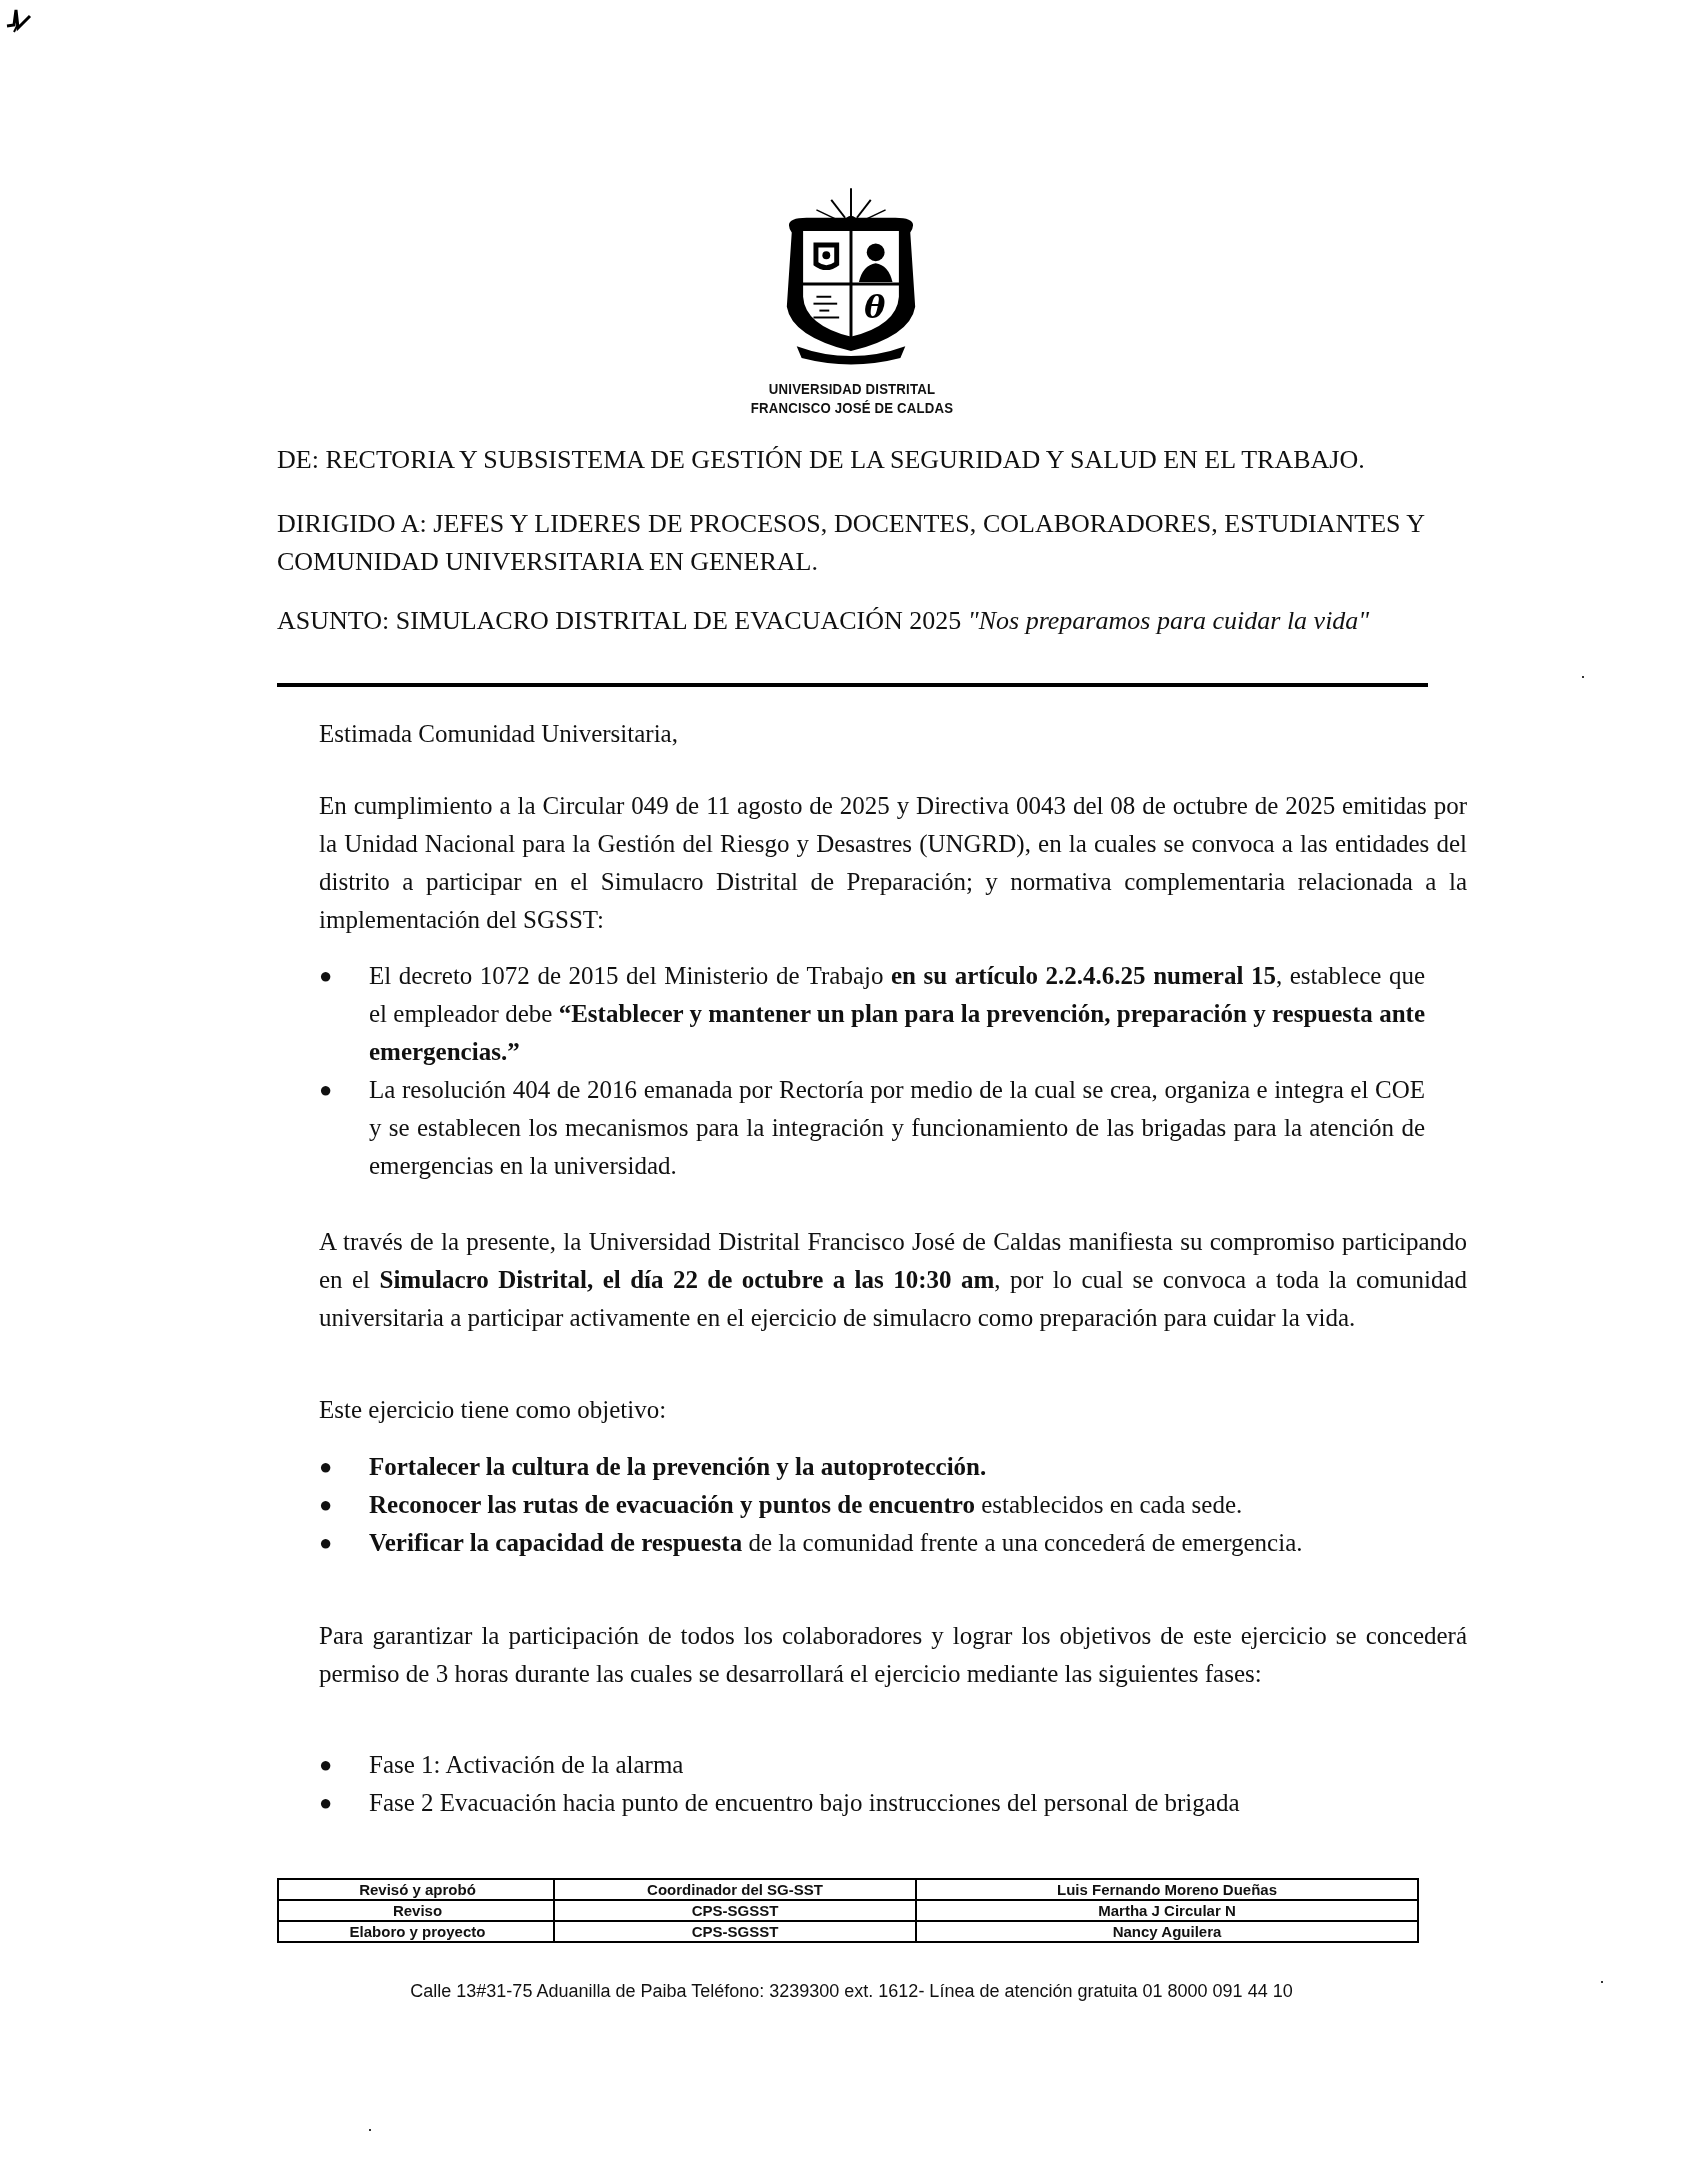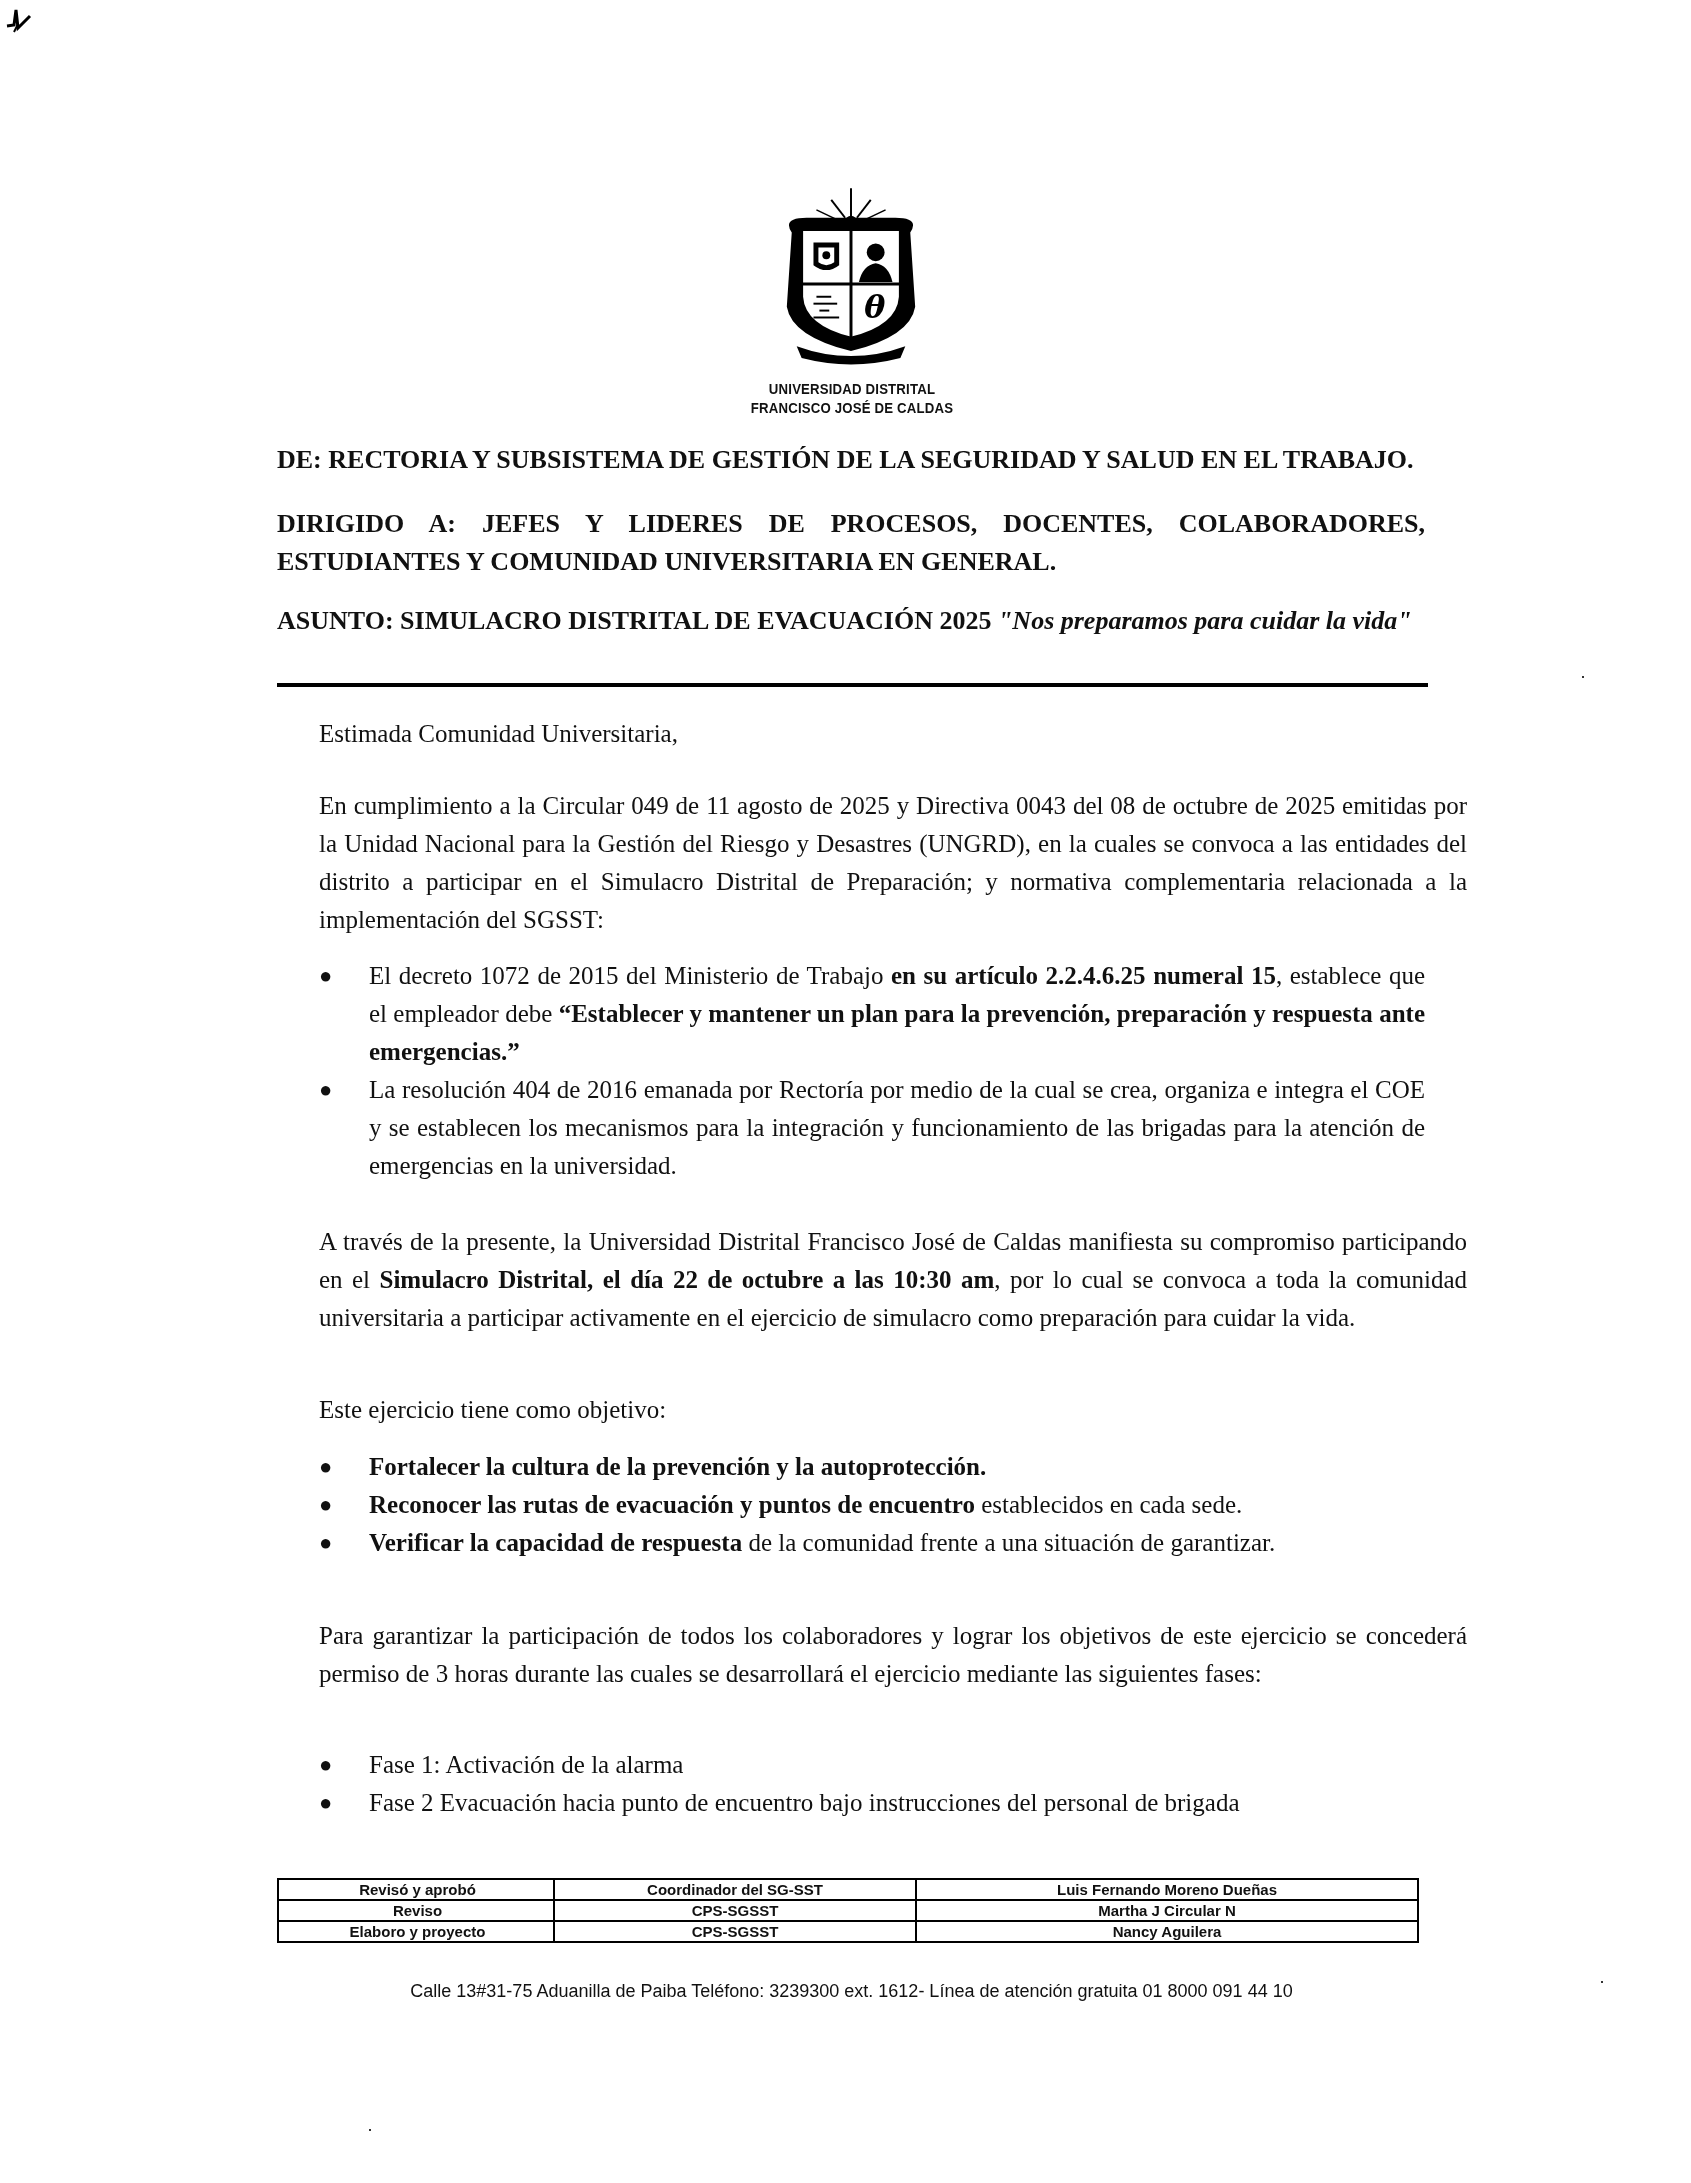--- a/index.html
+++ b/index.html
@@ -6,21 +6,21 @@
   body { width: 1692px; height: 2183px; position: relative; overflow: hidden; color: #111; }
 
   #corner-mark { position: absolute; left: 4px; top: 6px; width: 40px; height: 30px; }
 
   #logo { position: absolute; left: 772px; top: 188px; width: 158px; height: 178px; }
   #uni-name { position: absolute; left: 634px; top: 379px; width: 436px; text-align: center;
               font-family: "Liberation Sans", sans-serif; font-weight: bold; font-size: 15px; line-height: 19px;
               transform: scaleX(0.88); letter-spacing: 0.2px; }
 
   .block { position: absolute; left: 277px; width: 1148px; font-family: "Liberation Serif", "DejaVu Serif", serif; }
-  .hdr { font-weight: bold; font-size: 26px; line-height: 38px; text-align: justify; text-align-last: left; }
+  .hdr { font-weight: normal; font-size: 26px; line-height: 38px; text-align: justify; text-align-last: left; }
   .hdr-just { text-align: justify; }
   .body-text { font-size: 25px; line-height: 38px; text-align: justify; margin-left: 42px; }
   .body-text b { font-weight: bold; }
 
   #from-line { top: 441px; }
   #to-line { top: 505px; text-align: justify; }
   #subject-line { top: 602px; }
   #subject-line i { font-style: italic; }
   #rule { position: absolute; left: 277px; top: 683px; width: 1151px; height: 4px; background: #000; }
 
@@ -141,21 +141,21 @@
   <li>
     <span class="dot">●</span>
     <b>Fortalecer la cultura de la prevención y la autoprotección.</b><span></span>
   </li>
   <li>
     <span class="dot">●</span>
     <b>Reconocer las rutas de evacuación y puntos de encuentro</b><span> establecidos en cada sede.</span>
   </li>
   <li>
     <span class="dot">●</span>
-    <b>Verificar la capacidad de respuesta</b><span> de la comunidad frente a una situación de garantizar.</span>
+    <b>Verificar la capacidad de respuesta</b><span> de la comunidad frente a una concederá de emergencia.</span>
   </li>
 </ul>
 
 <div id="para3" class="block body-text">Para garantizar la participación de todos los colaboradores y lograr los objetivos de este ejercicio se concederá permiso de 3 horas durante las cuales se desarrollará el ejercicio mediante las siguientes fases:</div>
 
 <ul id="phases" class="bul">
   <li>
     <span class="dot">●</span>
     <span>Fase 1: Activación de la alarma</span>
   </li>

